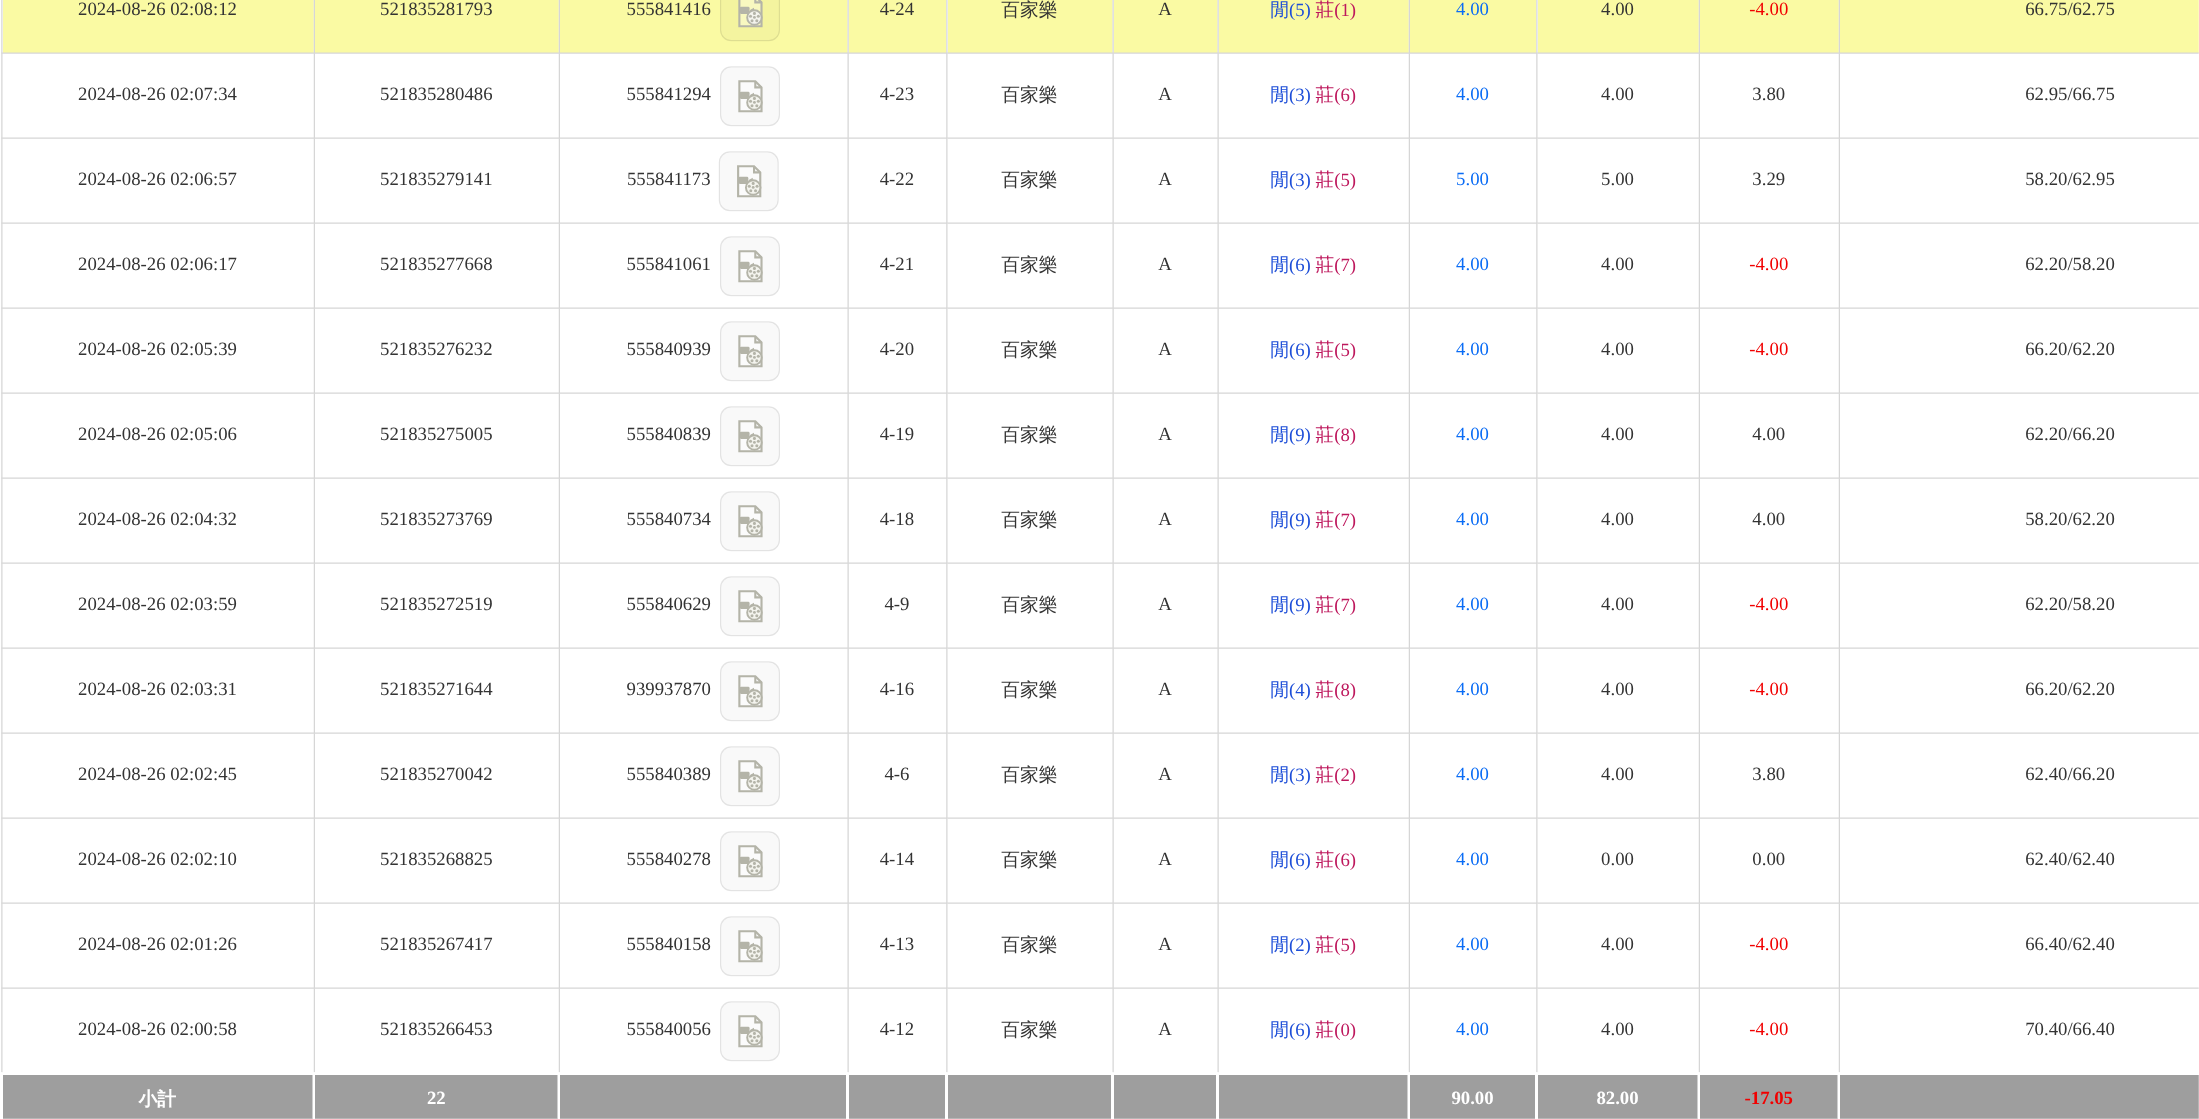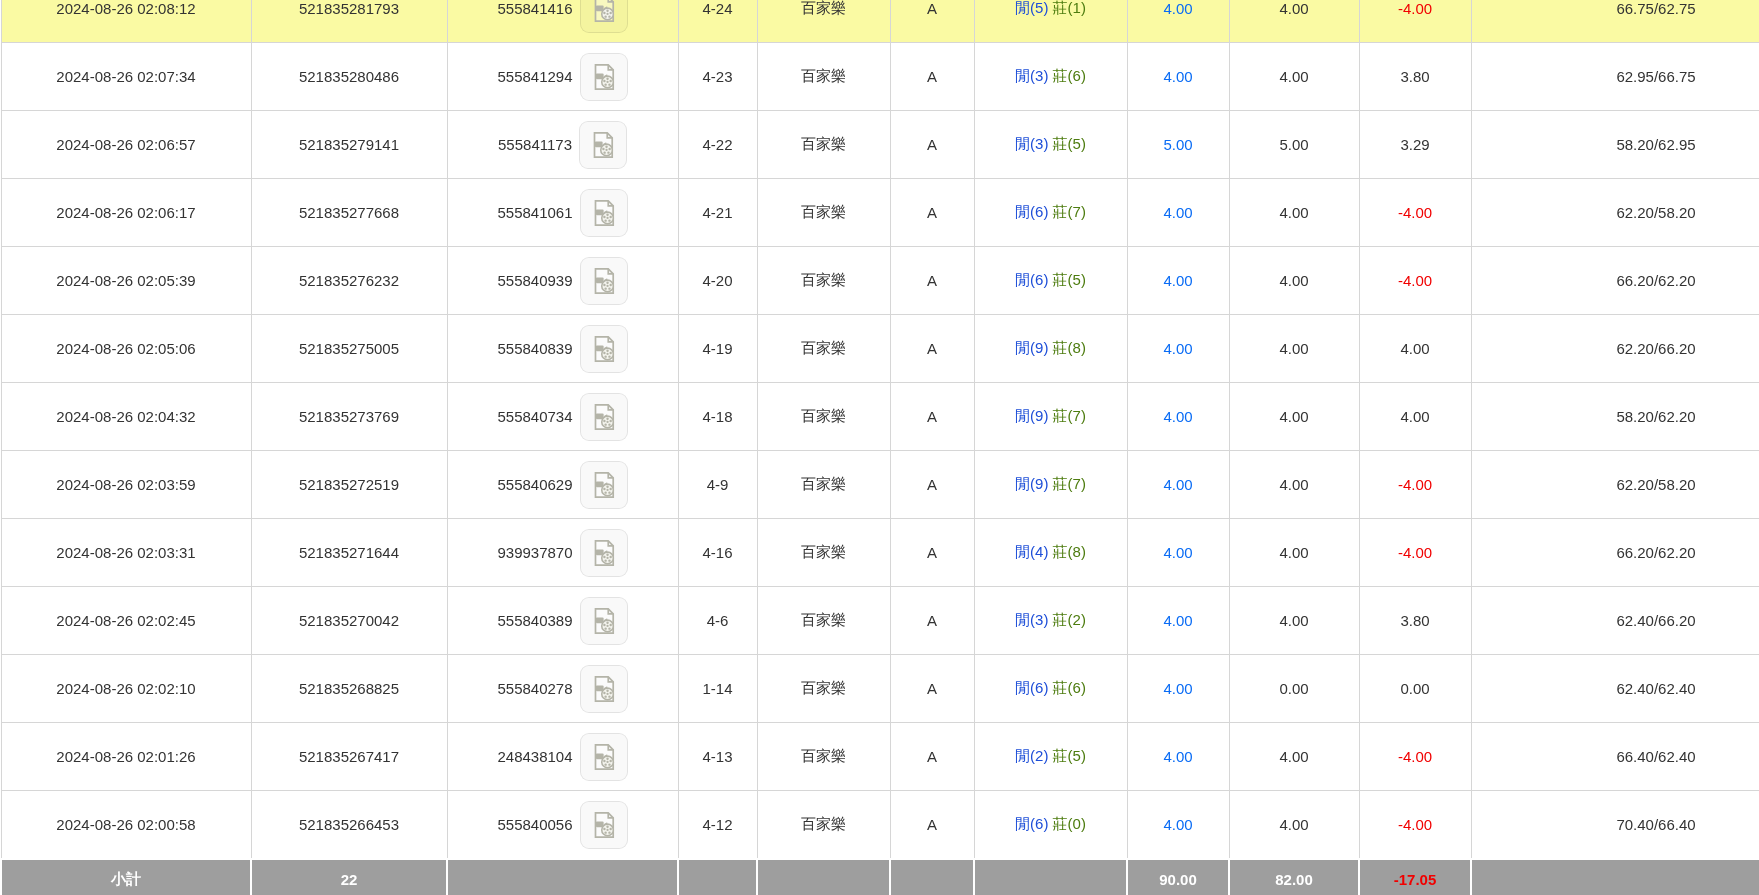--- a/index.html
+++ b/index.html
@@ -1,20 +1,20 @@
 <!DOCTYPE html>
 <html><head>
 <meta charset="utf-8">
 <style>
   html,body{margin:0;padding:0;background:#fff;}
   .viewport{
     position:relative;
     width:1759px;height:895px;
     overflow:hidden;
-    font-family:Liberation Sans, sans-serif;
+    font-family:Liberation Serif, serif;
   }
   table.records{
     border-collapse:collapse;
     table-layout:fixed;
     width:1840px;            
     margin-top:-26px;        
   }
   td{
     border:1px solid #d6d6d6;
     height:67px;
@@ -31,21 +31,21 @@
   .video-btn{
     width:48px;height:48px;
     border-radius:9px;
     border:1px solid rgba(0,0,0,0.09);
     background:rgba(0,0,0,0.025);
     padding:0;margin:0;
     display:inline-flex;align-items:center;justify-content:center;
     cursor:pointer;
   }
   .player{color:#1d4ed8;}
-  .banker{color:#4d7c0f;}
+  .banker{color:#be185d;}
   .c-bet{color:#0a6cf5;}
   .c-wl.neg{color:#f10000;}
   tr.summary td{
     background:#9e9e9e;
     color:#fff;
     font-weight:bold;
     height:38px;
     border:2px solid #fff;
     border-bottom:4px solid #fff;
   }
@@ -458,38 +458,38 @@
               <circle cx="29" cy="26.4" r="1.7" fill="#b4b4a8"></circle>
               <circle cx="33.4" cy="29.6" r="1.7" fill="#b4b4a8"></circle>
               <circle cx="31.7" cy="34.8" r="1.7" fill="#b4b4a8"></circle>
               <circle cx="26.3" cy="34.8" r="1.7" fill="#b4b4a8"></circle>
               <circle cx="24.6" cy="29.6" r="1.7" fill="#b4b4a8"></circle>
             </svg>
           </span>
         </button>
       </span>
     </td>
-    <td class="c-roundno">1-14</td>
+    <td class="c-roundno">4-14</td>
     <td class="c-game">百家樂</td>
     <td class="c-table">A</td>
     <td class="c-result">
       <span class="player">閒(6)</span>
       <span class="banker">莊(6)</span>
     </td>
     <td class="c-bet">4.00</td>
     <td class="c-vbet">0.00</td>
     <td class="c-wl">0.00</td>
     <td class="c-bal">62.40/62.40</td>
   </tr>
         <tr class="data-row">
     <td class="c-time">2024-08-26 02:01:26</td>
     <td class="c-betid">521835267417</td>
     <td class="c-round">
       <span class="round-wrap">
-        <span>248438104</span>
+        <span>555840158</span>
         <button class="video-btn">
           <span style="display:inline-flex;">
             <svg width="34" height="34" viewBox="0 0 48 48" aria-hidden="true">
               <path d="M12 7 h18 l7 7 v27 h-25 z" fill="#ffffff" fill-opacity="0.35" stroke="#b4b4a8" stroke-width="2.4"></path>
               <path d="M30 7 v7 h7" fill="none" stroke="#b4b4a8" stroke-width="2.4"></path>
               <rect x="12.5" y="19" width="11" height="8" rx="1.5" fill="#b4b4a8"></rect>
               <path d="M23.5 23 l5 -3 v6 z" fill="#b4b4a8"></path>
               <circle cx="29" cy="31" r="8.2" fill="#f4f4ee" stroke="#b4b4a8" stroke-width="2.2"></circle>
               <circle cx="29" cy="31" r="1.6" fill="#b4b4a8"></circle>
               <circle cx="29" cy="26.4" r="1.7" fill="#b4b4a8"></circle>

